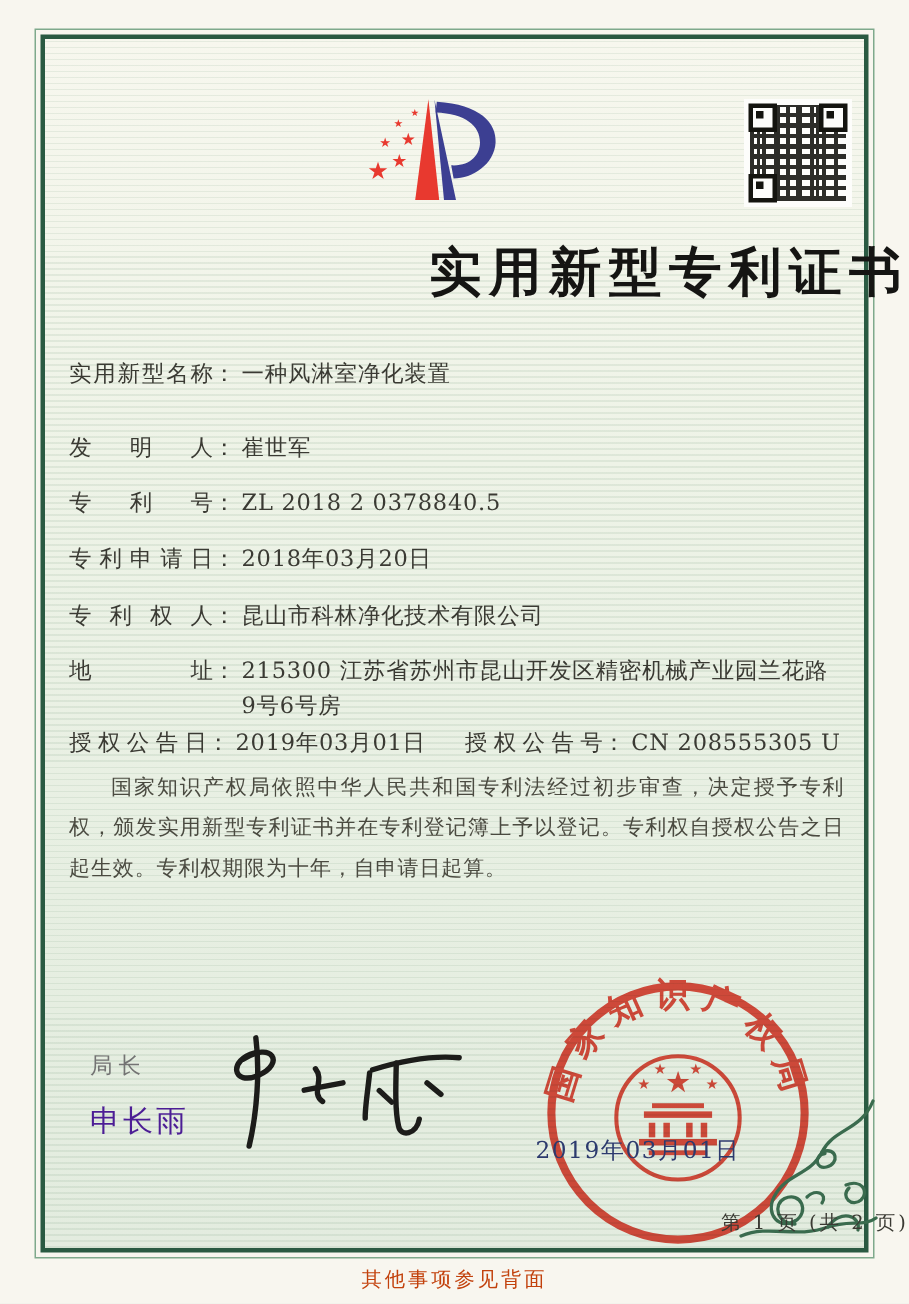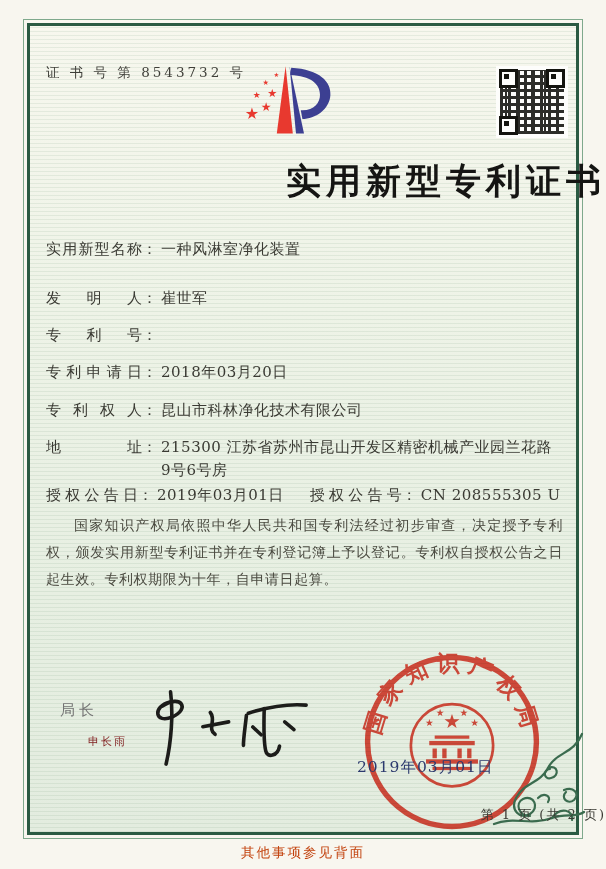--- a/index.html
+++ b/index.html
@@ -61,21 +61,21 @@
   .row5{top:399px;} .row6{top:436px;} .row7{top:484px;}
   .grant-group{display:flex;align-items:flex-start;}
   .grant-group.right{margin-left:26px;}
   .grant-group .flabel{width:92px;flex-basis:92px;}
   
   .paras{position:absolute;left:46px;top:512px;width:517px;
     font-size:14px;line-height:1.92;color:#4a4a40;text-align:justify;}
   .paras p{margin:0;text-indent:2em;letter-spacing:.6px;}
   
   .director-label{position:absolute;left:60px;top:701px;font-size:15px;letter-spacing:4px;color:#737373;}
-  .director-name{position:absolute;left:60px;top:734px;font-size:11px;letter-spacing:2px;color:#7f1d1d;margin-left:28px;}
+  .director-name{position:absolute;left:60px;top:734px;font-size:20px;letter-spacing:2px;color:#4c1d95;}
   .signature{position:absolute;left:125px;top:682px;width:200px;height:100px;}
   
   .seal{position:absolute;left:360px;top:650px;width:184px;height:184px;
     mix-blend-mode:multiply;opacity:.9;}
   .seal-date{position:absolute;left:357px;top:757px;font-size:15.5px;letter-spacing:1px;
     color:#2c3a6e;z-index:5;}
   
   .flourish{position:absolute;left:490px;top:728px;width:98px;height:104px;}
   
   .page-num{position:absolute;left:0;right:0;top:806px;text-align:right;
@@ -85,21 +85,20 @@
 </style>
 </head>
 <body>
 
 <div class="page">
   <div class="border-outer"></div>
   <div class="border-inner"></div>
 
   <div class="content">
 
-    <div class="cert-no">证 书 号 第 8543732 号</div>
 
     <div class="logo">
       <svg viewBox="0 0 120 100" width="96" height="94">
 
         <polygon points="57,4 66,88 46,88" fill="#e8392f"></polygon>
 
         <polygon points="62,4 80,88 70,88" fill="#3c3f92"></polygon>
 
         <path d="M64,6 C100,8 114,24 113,40 C112,58 94,70 78,70 L76,59 C92,60 100,50 100,40 C100,26 88,16 63,15 Z" fill="#3c3f92"></path>
 
@@ -127,20 +126,21 @@
         <span class="fvalue">一种风淋室净化装置</span>
     </div>
     <div class="field-row row2">
       <span class="flabel">发明人</span>
         <span class="fcolon">：</span>
         <span class="fvalue">崔世军</span>
     </div>
     <div class="field-row row3">
       <span class="flabel">专利号</span>
         <span class="fcolon">：</span>
+        <span class="fvalue">ZL 2018 2 0378840.5</span>
     </div>
     <div class="field-row row4">
       <span class="flabel">专利申请日</span>
         <span class="fcolon">：</span>
         <span class="fvalue">2018年03月20日</span>
     </div>
     <div class="field-row row5">
       <span class="flabel">专利权人</span>
         <span class="fcolon">：</span>
         <span class="fvalue">昆山市科林净化技术有限公司</span>

